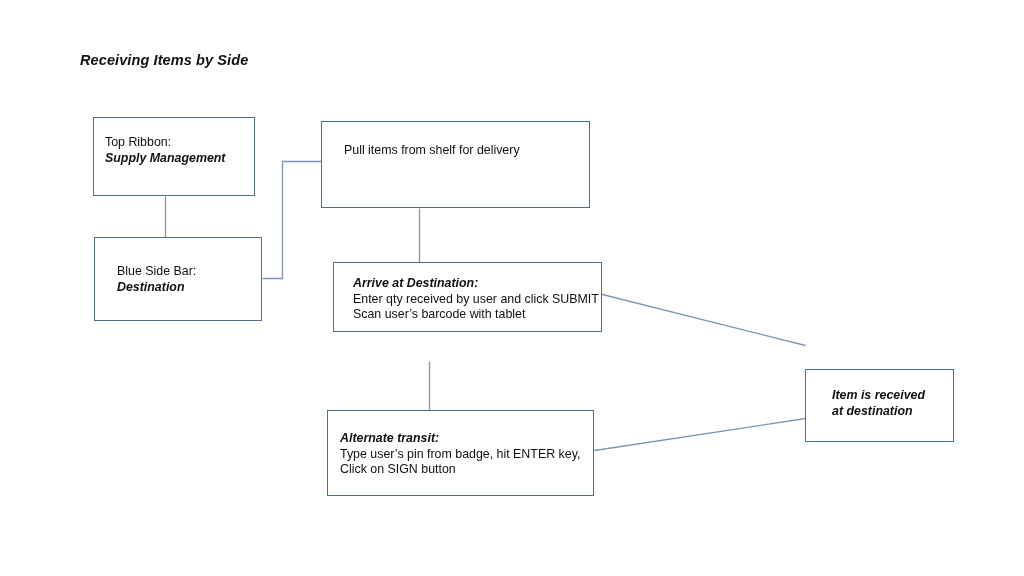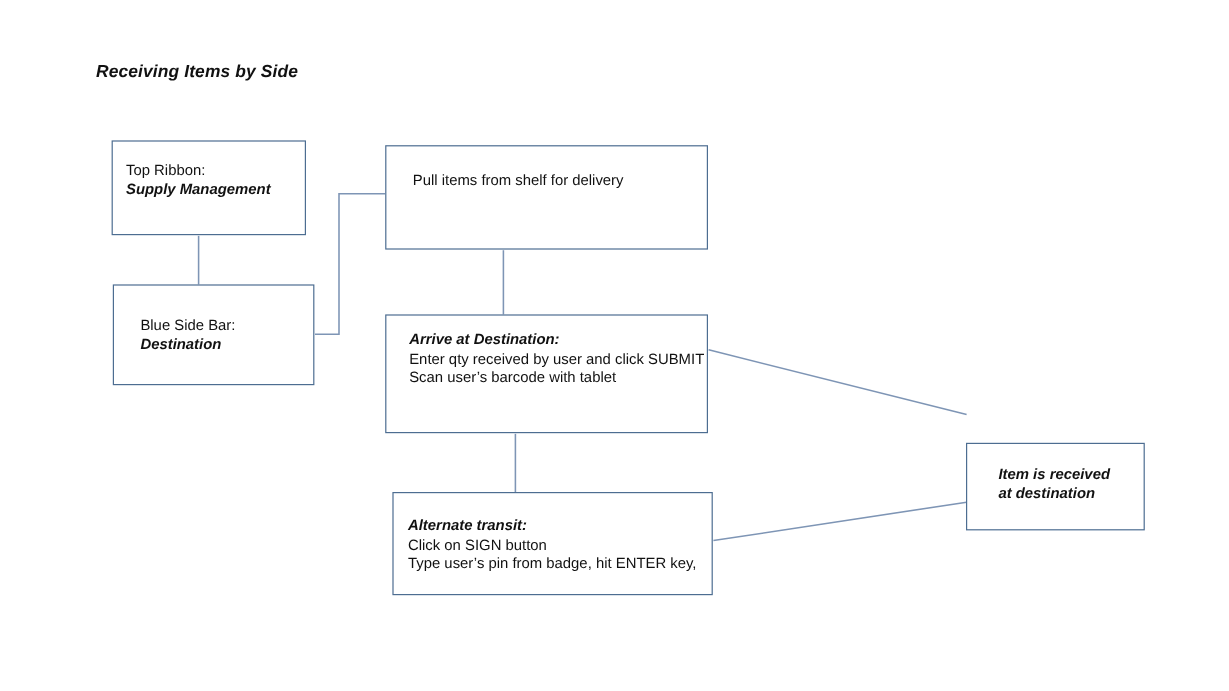--- a/index.html
+++ b/index.html
@@ -73,21 +73,21 @@
   
   #node-top-ribbon      { left: 93px;  top: 117px; width: 162px; height: 79px; }
   #node-top-ribbon .node-text      { left: 11px; top: 17px; }
 
   #node-blue-side-bar   { left: 94px;  top: 237px; width: 168px; height: 84px; }
   #node-blue-side-bar .node-text   { left: 22px; top: 26px; }
 
   #node-pull-items      { left: 321px; top: 121px; width: 269px; height: 87px; }
   #node-pull-items .node-text      { left: 22px; top: 21px; }
 
-  #node-arrive          { left: 321px; top: 262px; width: 269px; height: 99px; padding-left: 30px; }
+  #node-arrive          { left: 333px; top: 262px; width: 269px; height: 70px; padding-left: 30px; }
   #node-arrive .node-text          { left: 19px; top: 13px; }
 
   #node-alternate       { left: 327px; top: 410px; width: 267px; height: 86px; }
   #node-alternate .node-text       { left: 12px; top: 20px; }
 
   #node-item-received   { left: 805px; top: 345px; width: 149px; height: 73px; margin-top: 24px; }
   #node-item-received .node-text   { left: 26px; top: 18px; }
 </style>
 </head>
 <body>
@@ -135,22 +135,22 @@
     <div class="node-text">
       <span class="ln em">Arrive at Destination:</span>
       <span class="ln">Enter qty received by user and click SUBMIT</span>
       <span class="ln">Scan user’s barcode with tablet</span>
     </div>
   </div>
 
   <div class="node" id="node-alternate">
     <div class="node-text">
       <span class="ln em">Alternate transit:</span>
+      <span class="ln">Type user’s pin from badge, hit ENTER key,</span>
       <span class="ln">Click on SIGN button</span>
-      <span class="ln">Type user’s pin from badge, hit ENTER key,</span>
     </div>
   </div>
 
   <div class="node" id="node-item-received">
     <div class="node-text">
       <span class="ln em">Item is received</span>
       <span class="ln em">at destination</span>
     </div>
   </div>
 

